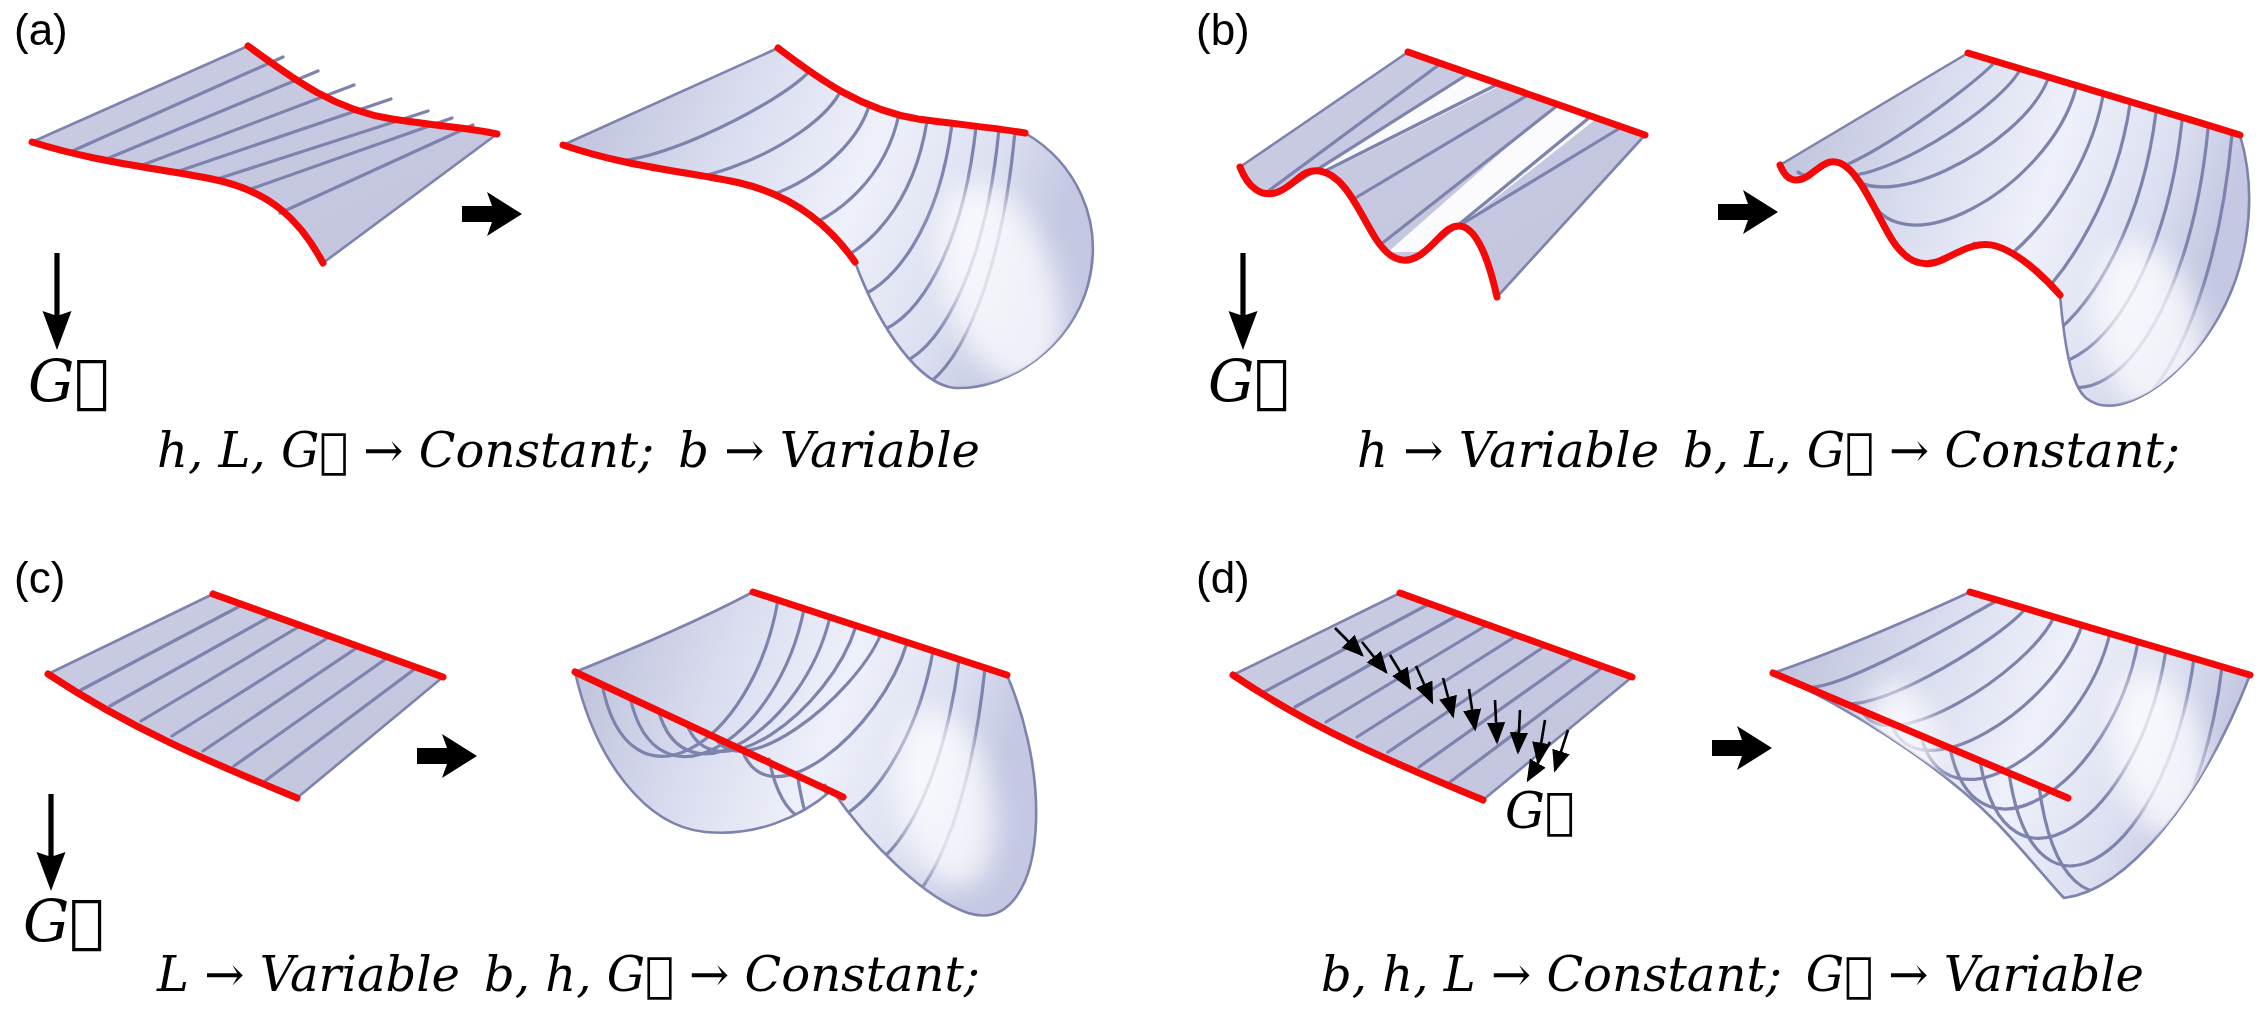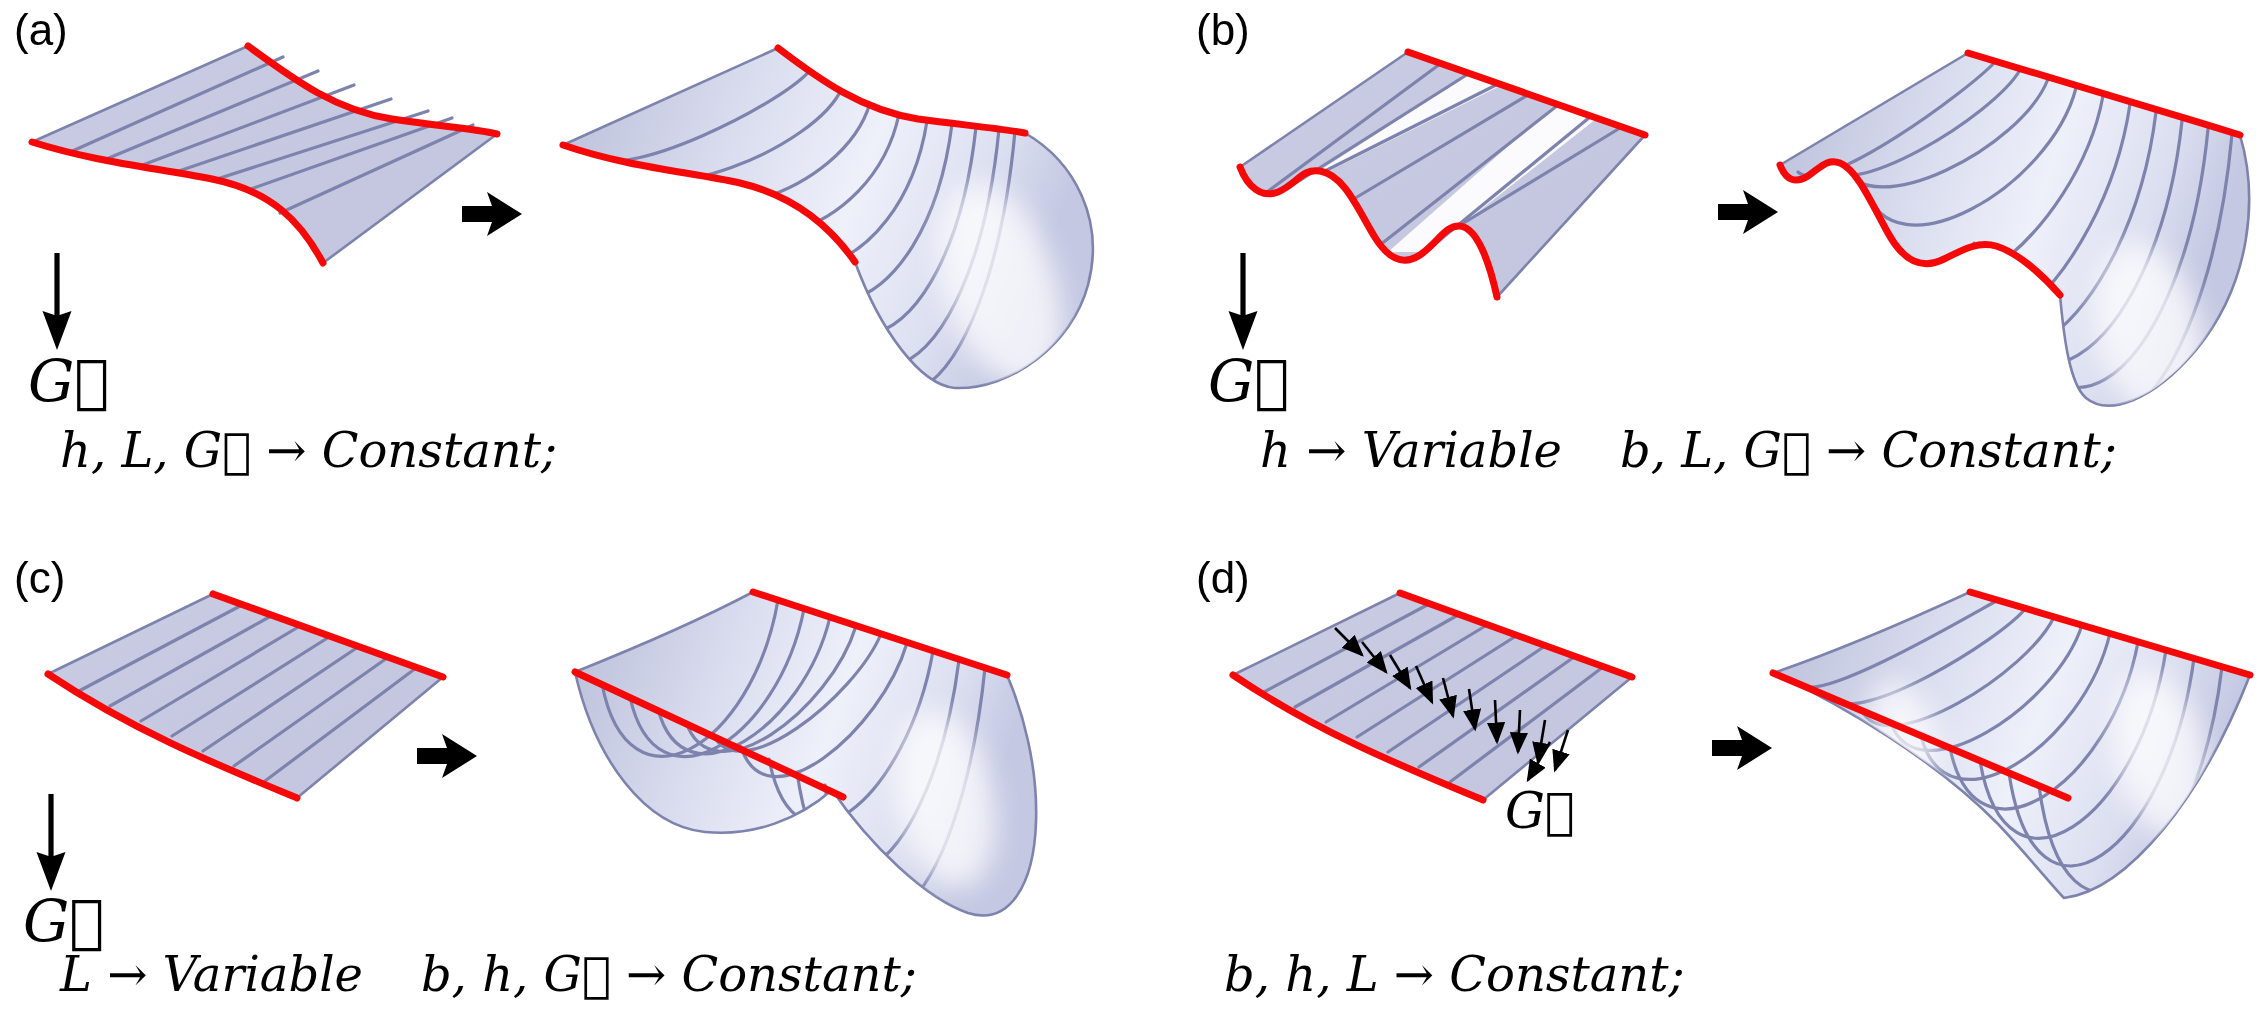--- a/index.html
+++ b/index.html
@@ -32,22 +32,22 @@
     font-style:italic;
     font-size:58px;
     line-height:1;
     color:var(--ink);
     text-align:center;
   }
   .g-label.small{font-size:50px;}
   .caption{
     position:absolute;
     display:flex;
-    justify-content:flex-start;
-    gap:58px;
+    justify-content:flex-end;
+    gap:24px;
     font-family:"DejaVu Serif", "Liberation Serif", serif;
     font-style:italic;
     font-size:48px;
     line-height:1.18;
     color:var(--ink);
     white-space:nowrap;
   }
   .sil{fill:url(#drapeG);stroke:var(--rib);stroke-width:2.6;stroke-linejoin:round;}
   .flat{fill:url(#flatG);}
   .redge{fill:none;stroke:var(--red);stroke-width:7;stroke-linecap:round;}
@@ -278,26 +278,28 @@
 <div class="panel-label" style="left:14px;top:556px">(c)</div>
 <div class="panel-label" style="left:1196px;top:556px">(d)</div>
 
 <div class="g-label" style="left:28px;top:352px;width:74px">G⃗</div>
 <div class="g-label" style="left:1208px;top:352px;width:74px">G⃗</div>
 <div class="g-label" style="left:23px;top:892px;width:74px">G⃗</div>
 <div class="g-label small" style="left:1503px;top:786px;width:74px">G⃗</div>
 
 <div class="caption" style="left:60px;top:422px;width:920px">
   <span>h, L, G⃗ → Constant;</span>
+  <span>b → Variable</span>
 </div>
 <div class="caption" style="left:1260px;top:422px;width:920px">
   <span>h → Variable</span>
   <span>b, L, G⃗ → Constant;</span>
 </div>
 <div class="caption" style="left:60px;top:946px;width:920px">
   <span>L → Variable</span>
   <span>b, h, G⃗ → Constant;</span>
 </div>
 <div class="caption" style="left:1224px;top:946px;width:920px">
   <span>b, h, L → Constant;</span>
+  <span>G⃗ → Variable</span>
 </div>
 
 </div>
 
 </body></html>

